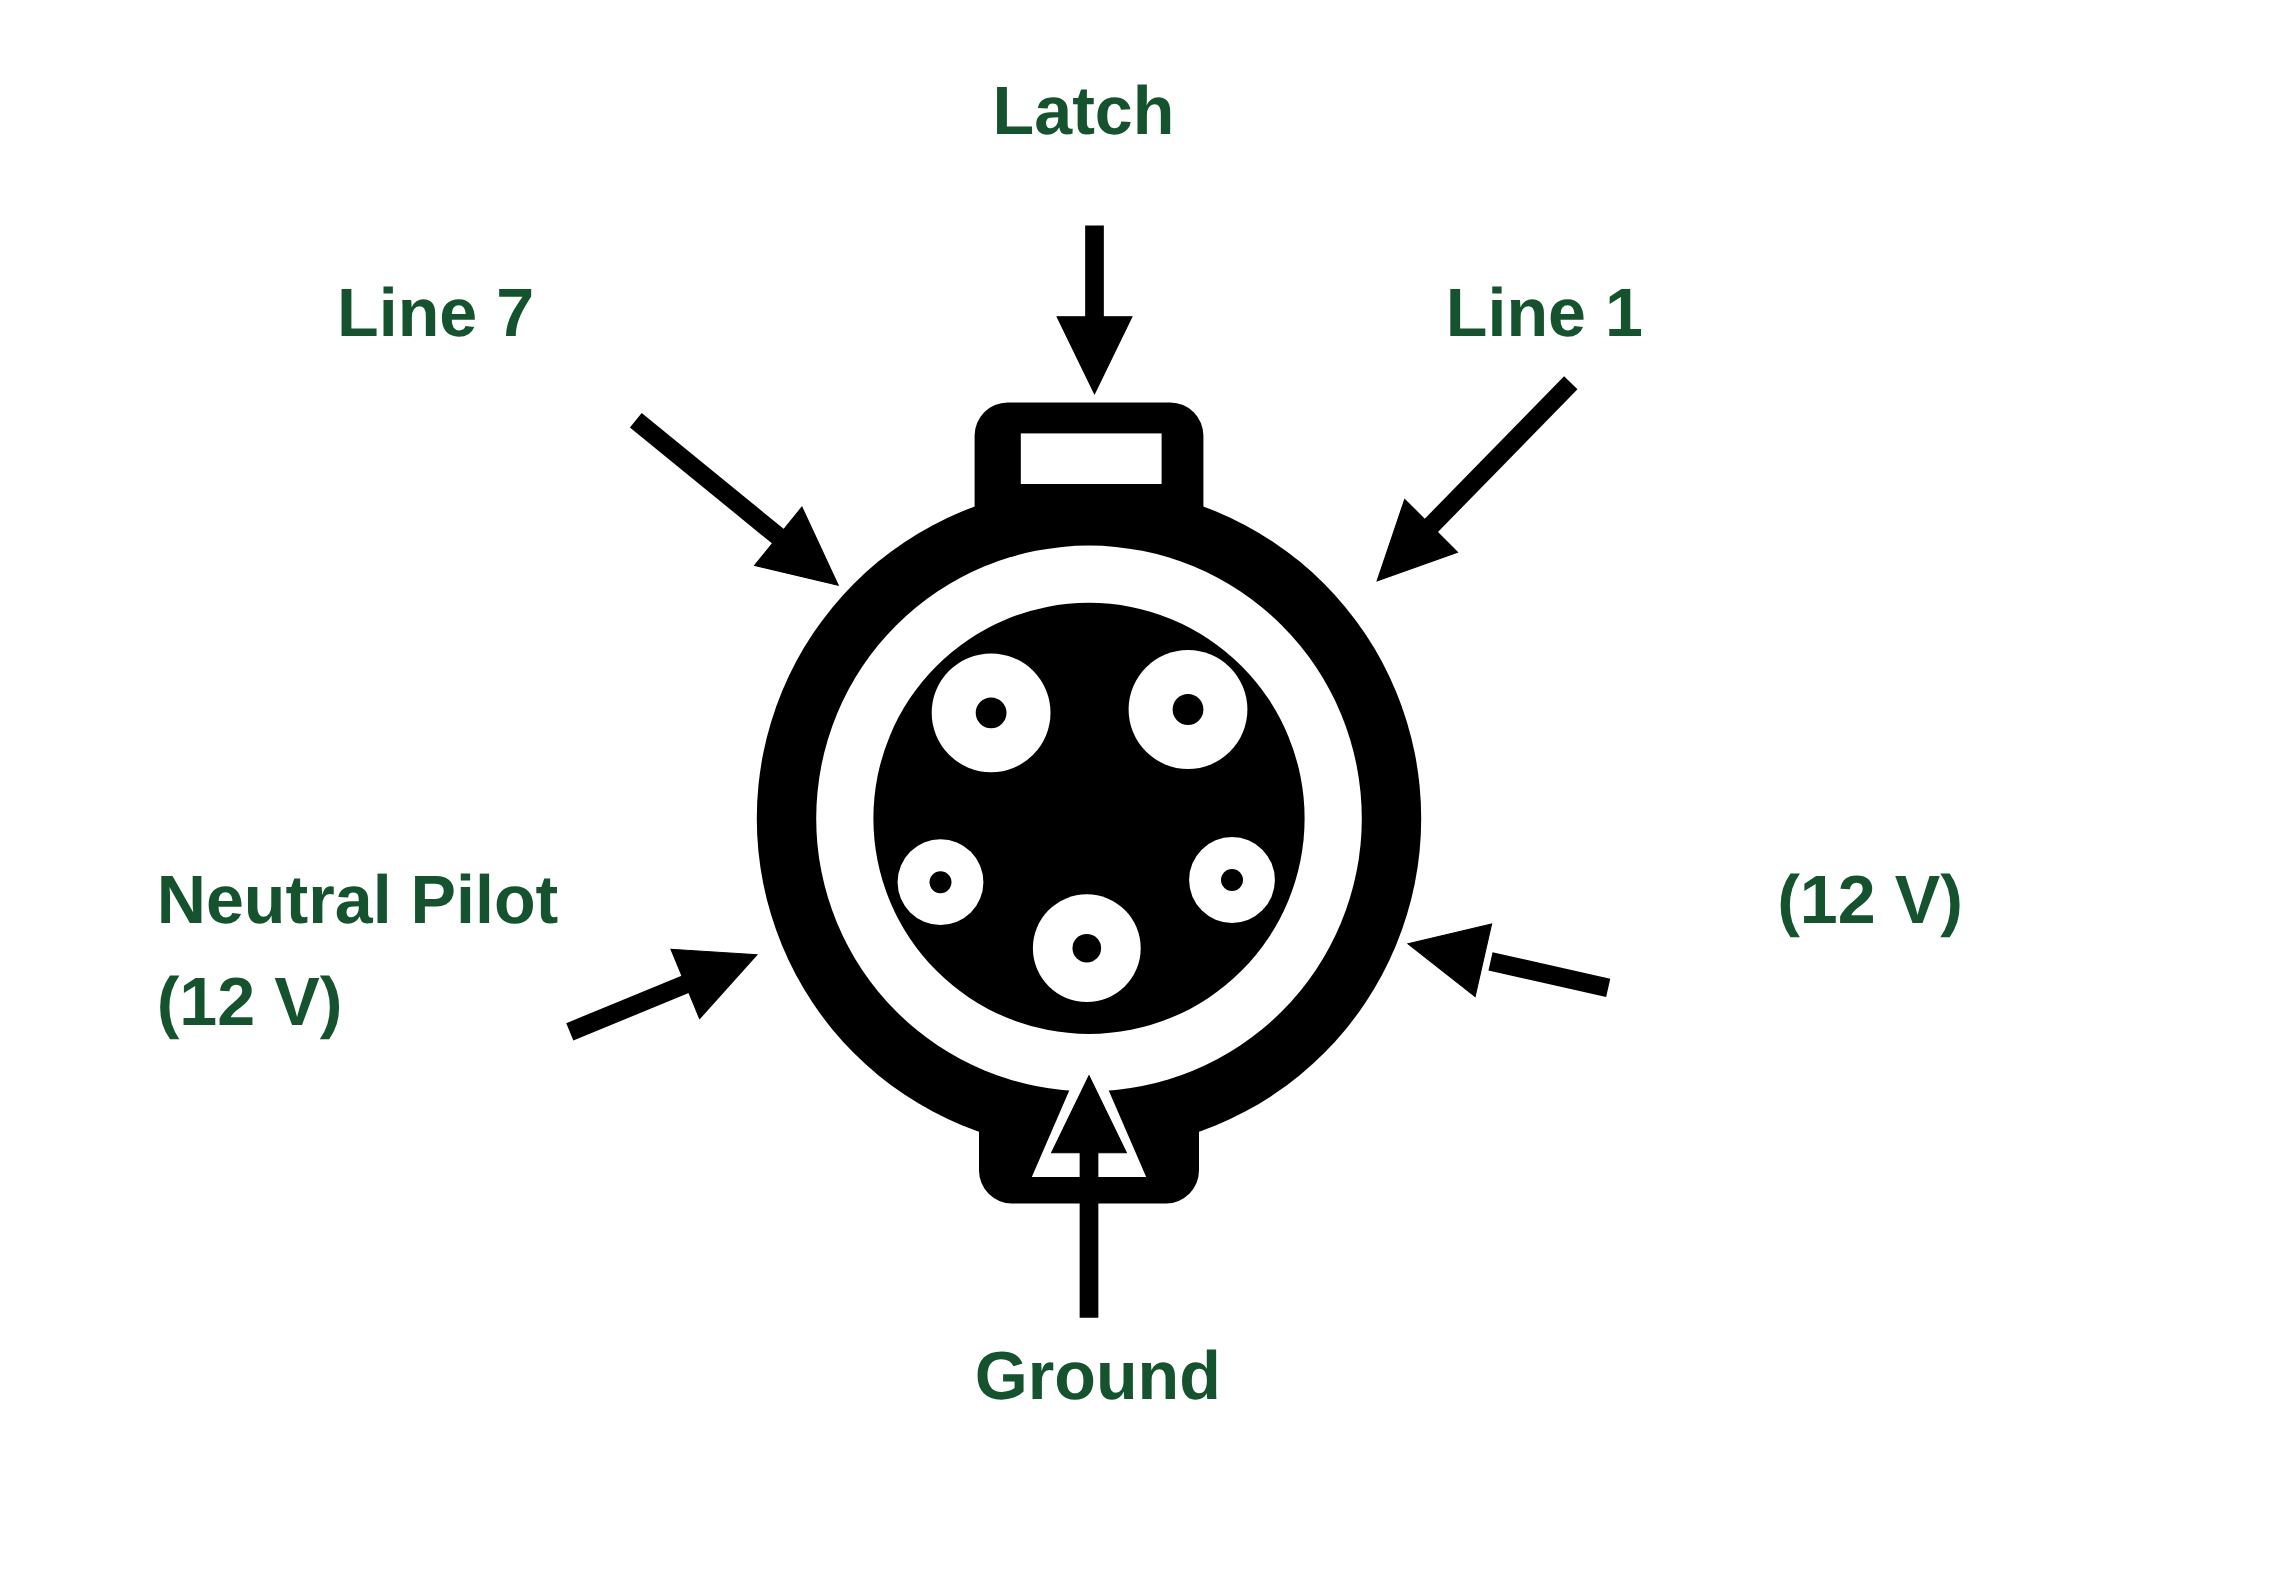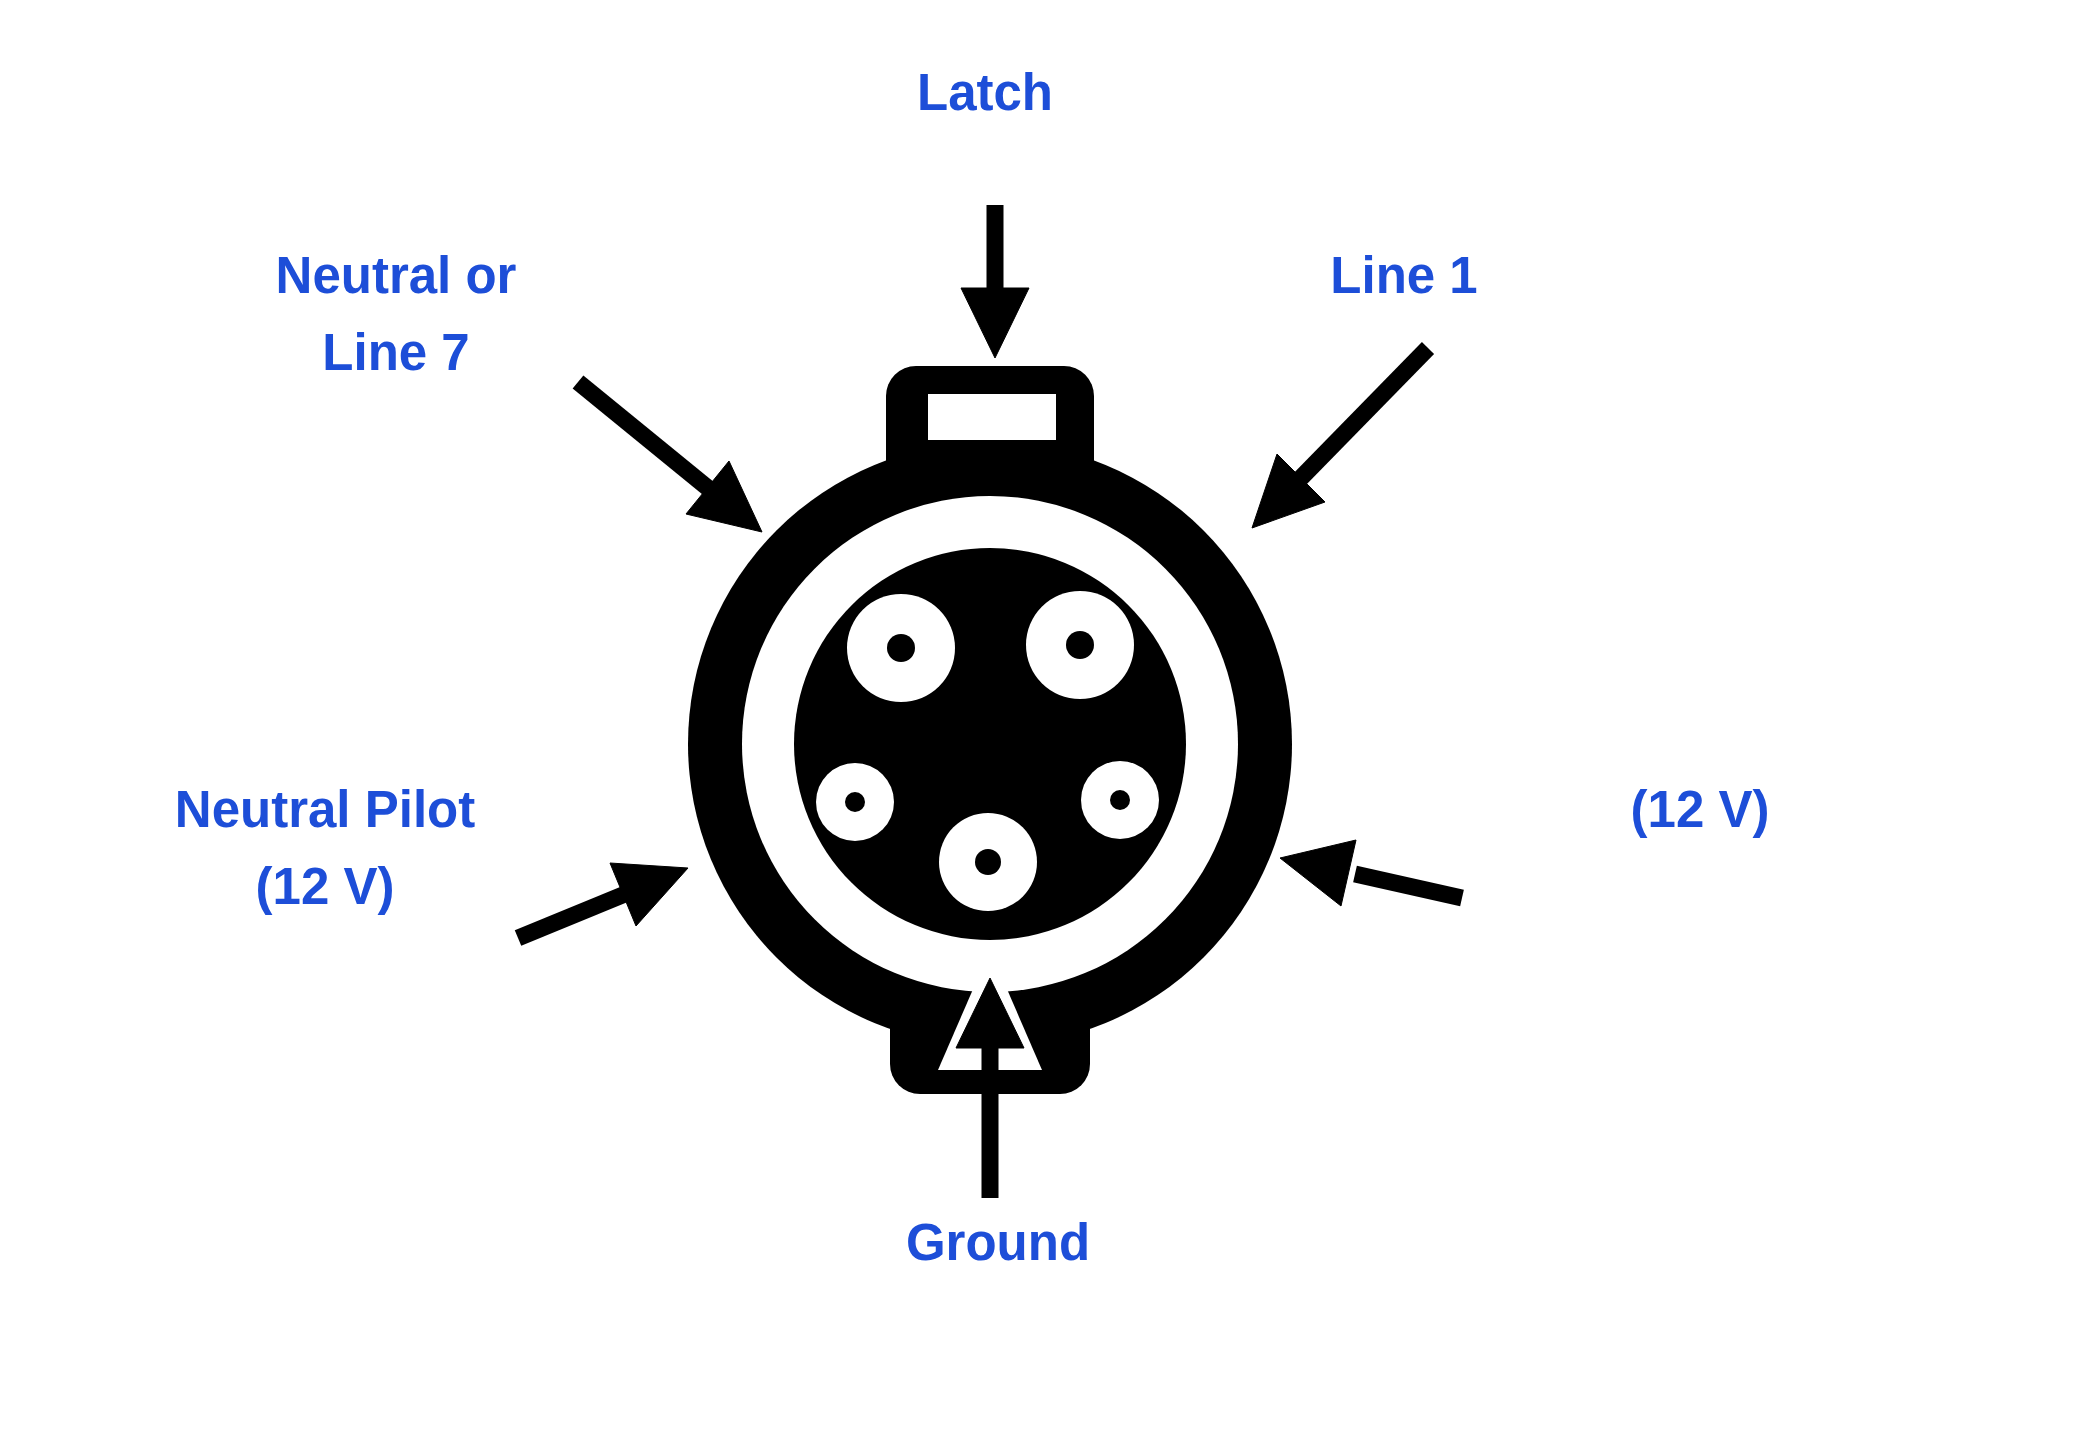--- a/index.html
+++ b/index.html
@@ -16,24 +16,24 @@
       font-family: "Liberation Sans", sans-serif;
     }
     .diagram-svg {
       position: absolute;
       left: 0;
       top: 0;
     }
     .label {
       position: absolute;
       transform: translateX(-50%);
-      text-align: center;
-      color: #1d4ed8;
+      text-align: left;
+      color: #14532d;
       font-weight: bold;
-      font-size: 51px;
+      font-size: 62px;
       line-height: 1.5;
       white-space: nowrap;
     }
     .label span {
       display: block;
     }
   </style>
 </head>
 <body>
 
@@ -106,21 +106,20 @@
       <line x1="990" y1="1198" x2="990" y2="1040" stroke-width="17"></line>
       <polygon points="990,978 956,1048 1024,1048"></polygon>
     </g>
   </svg>
 
   <div class="label" style="left:985px; top:55px;">
     <span>Latch</span>
   </div>
 
   <div class="label" style="left:396px; top:238px;">
-    <span>Neutral or</span>
     <span>Line 7</span>
   </div>
 
   <div class="label" style="left:1404px; top:238px;">
     <span>Line 1</span>
   </div>
 
   <div class="label" style="left:325px; top:772px;">
     <span>Neutral Pilot</span>
     <span>(12 V)</span>

